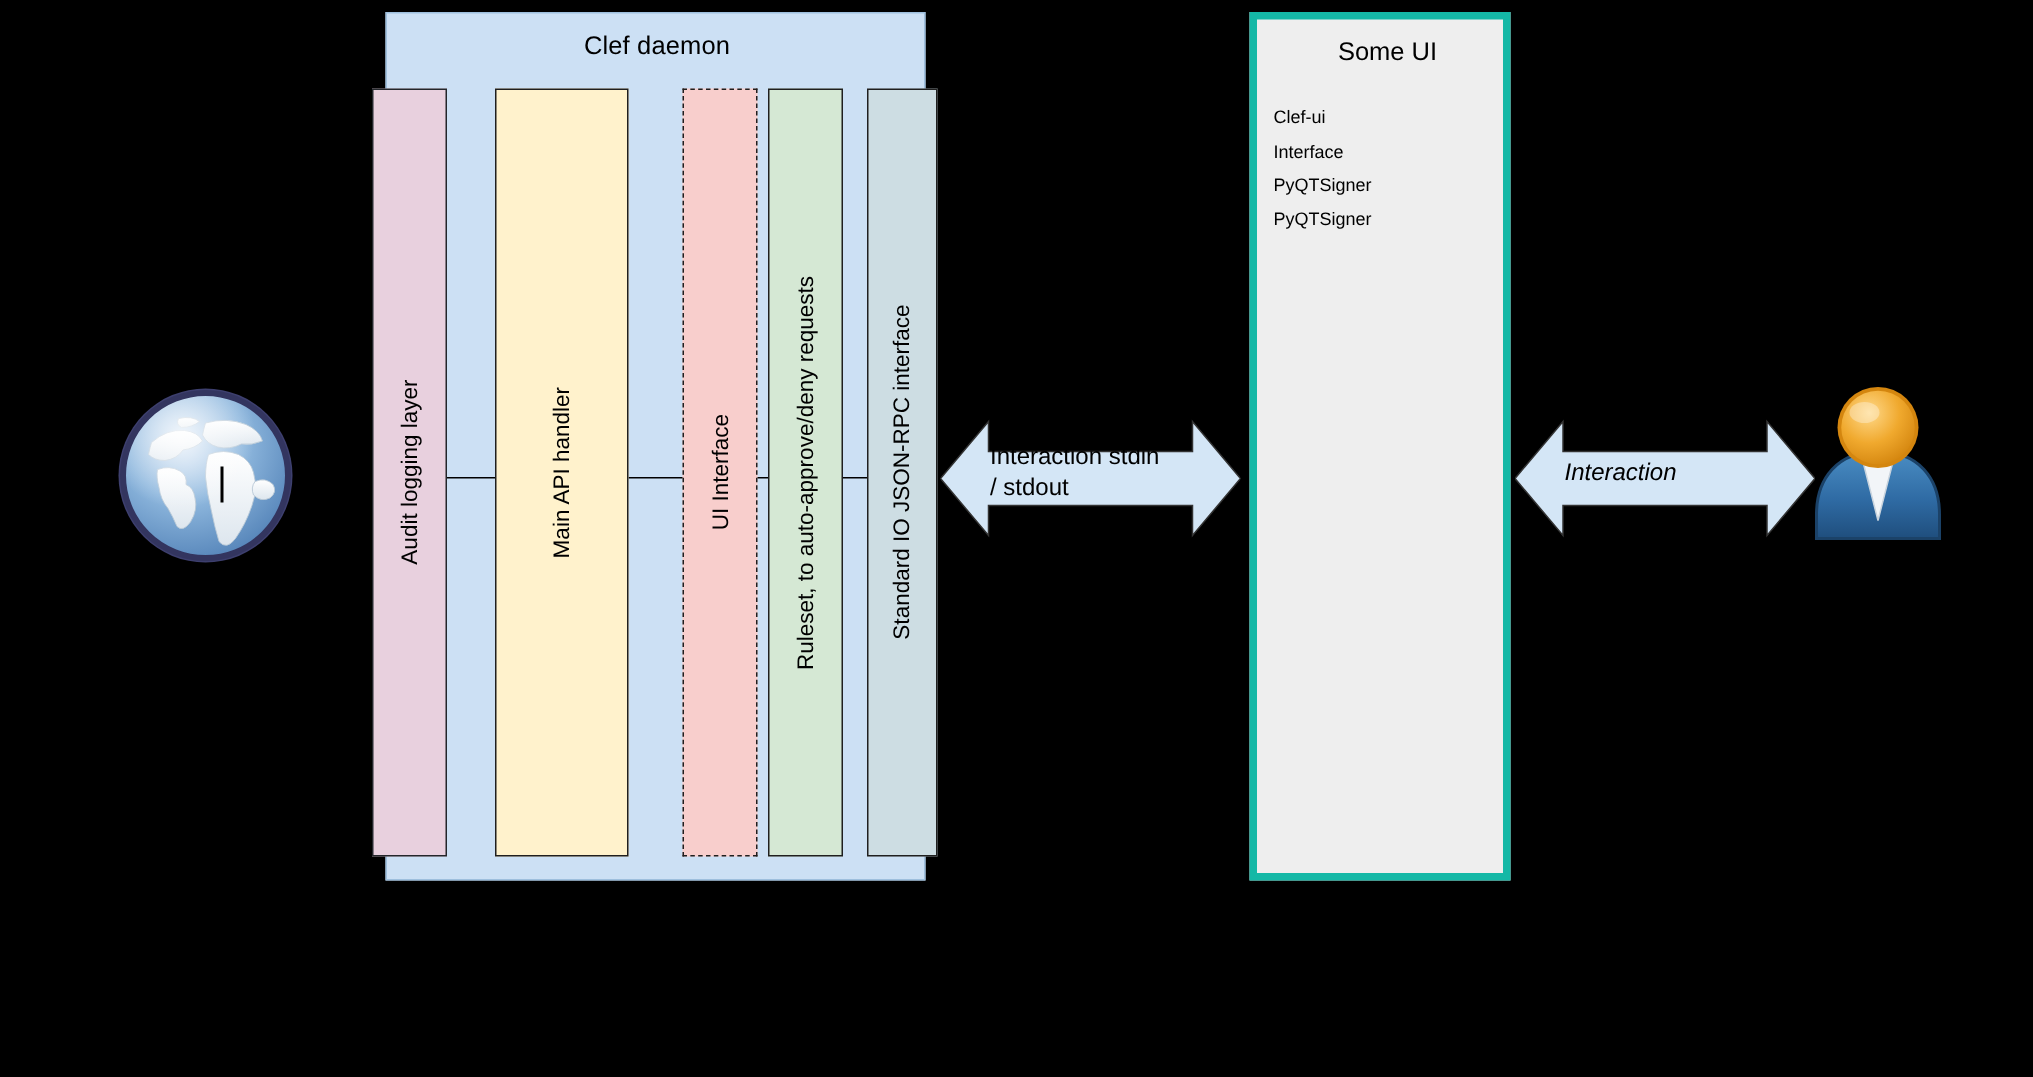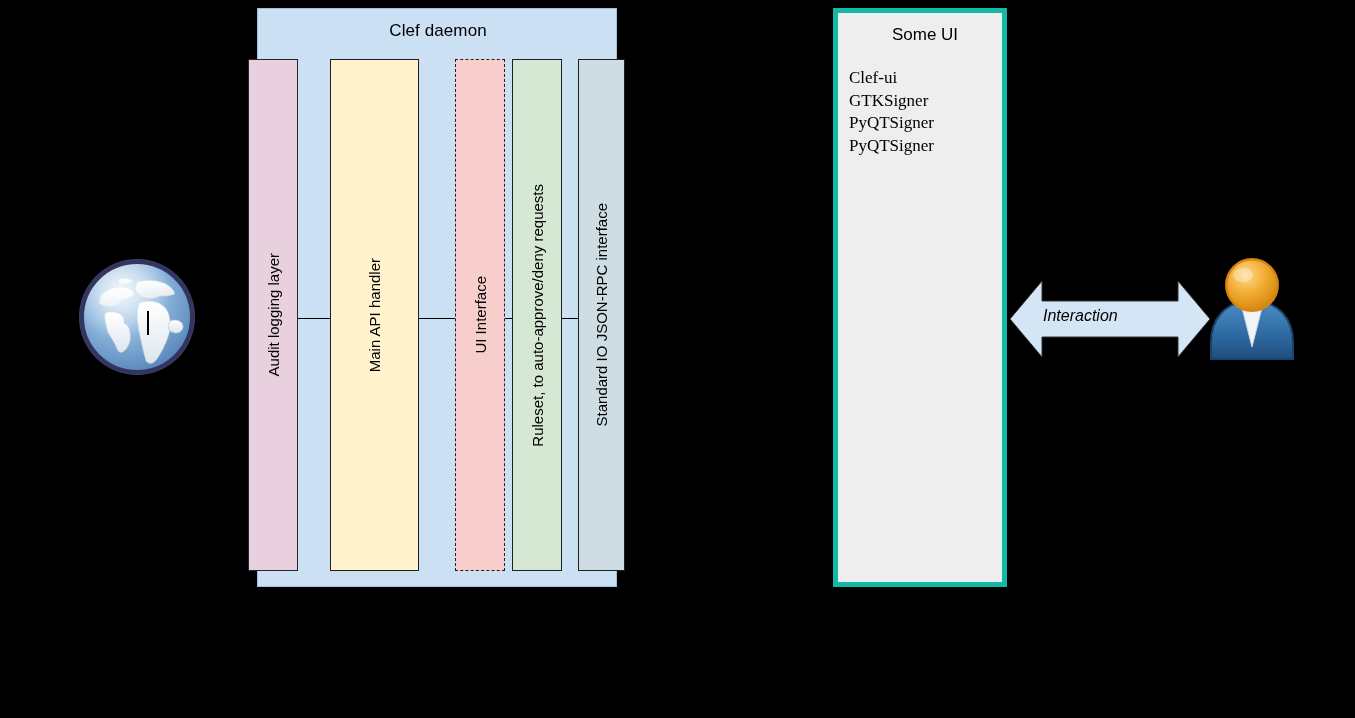--- a/index.html
+++ b/index.html
@@ -128,24 +128,23 @@
     text-align: center;
     font-size: 17px;
   }
   .someui-list {
     position: absolute;
     left: 11px;
     top: 54px;
     width: 160px;
   }
   .someui-list .li {
-    font-size: 17px;
+    font-size: 12px;
     line-height: 22.5px;
     white-space: nowrap;
-    font-family: Liberation Serif, serif;
   }
 
   
   .dblarrow {
     position: absolute;
     top: 277px;
     width: 200px;
     height: 84px;
   }
   .dblarrow svg { display: block; }
@@ -234,26 +233,35 @@
   <div class="layer layer-ui">
     <span class="vlabel">UI Interface</span>
   </div>
   <div class="layer layer-ruleset">
     <span class="vlabel">Ruleset, to auto-approve/deny requests</span>
   </div>
   <div class="layer layer-stdio">
     <span class="vlabel">Standard IO JSON-RPC interface</span>
   </div>
 
+  <div class="dblarrow arrow-left-stdio">
+    <svg width="200" height="84" viewBox="0 0 200 84" xmlns="http://www.w3.org/2000/svg">
+      <polygon points="0,42 32,4 32,24 168,24 168,4 200,42 168,80 168,60 32,60 32,80" fill="#d4e6f6" stroke="#333333" stroke-width="1"></polygon>
+    </svg>
+    <div class="arrow-label">
+      <div>Interaction stdin</div>
+      <div>/ stdout</div>
+    </div>
+  </div>
 
   <div class="someui-panel">
     <div class="someui-title">Some UI</div>
     <div class="someui-list">
       <div class="li">Clef-ui</div>
-      <div class="li">GTKSigner</div>
+      <div class="li">Interface</div>
       <div class="li">PyQTSigner</div>
       <div class="li">PyQTSigner</div>
     </div>
   </div>
 
   <div class="dblarrow arrow-right-user">
     <svg width="200" height="84" viewBox="0 0 200 84" xmlns="http://www.w3.org/2000/svg">
       <polygon points="0,42 32,4 32,24 168,24 168,4 200,42 168,80 168,60 32,60 32,80" fill="#d4e6f6" stroke="#333333" stroke-width="1"></polygon>
     </svg>
     <div class="arrow-label">

